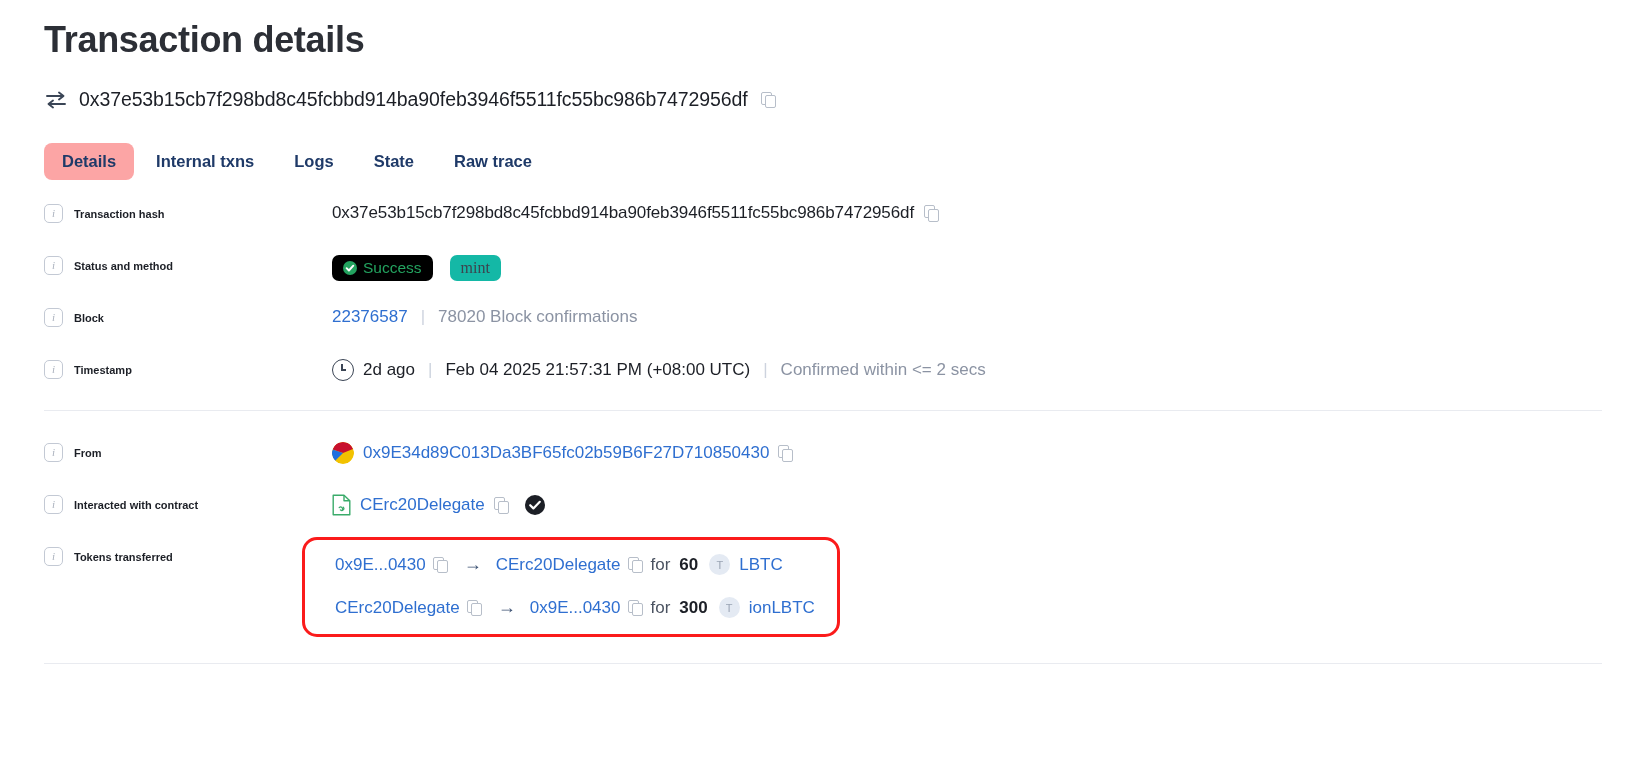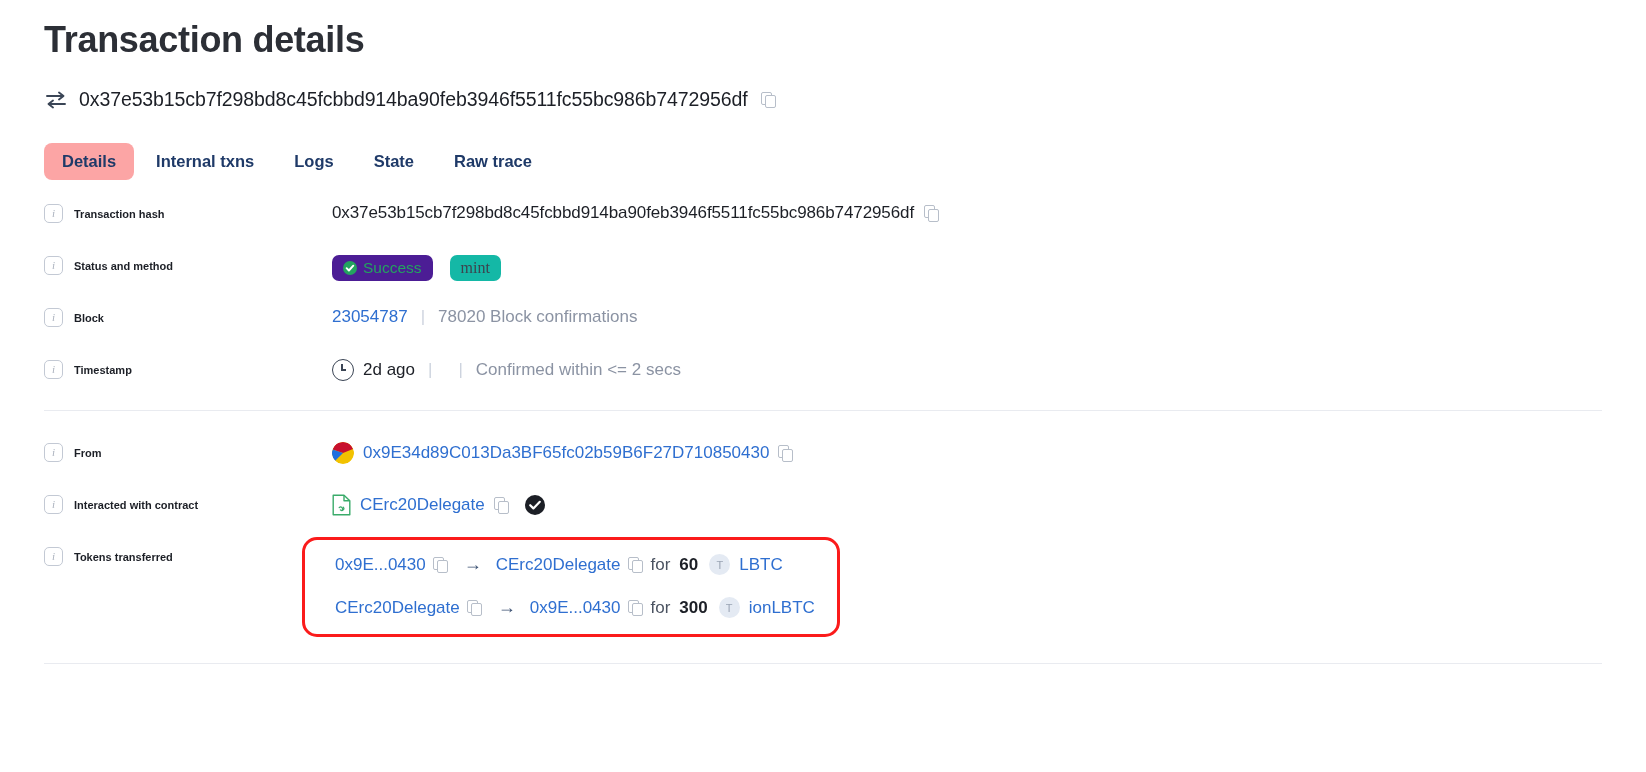--- a/index.html
+++ b/index.html
@@ -160,21 +160,21 @@
   .swap-icon {
     width: 24px;
     height: 20px;
     flex: 0 0 auto;
   }
   
   .badge-success {
     display: inline-flex;
     align-items: center;
     gap: 6px;
-    background: #4c1d95;
+    background: #000000;
     color: #23a35f;
     font-size: 15.5px;
     font-weight: 400;
     padding: 4px 11px;
     border-radius: 7px;
   }
   .check-dot {
     width: 14px; height: 14px;
     border-radius: 50%;
     background: #23a35f;
@@ -351,35 +351,36 @@
         <span class="badge-method">mint</span>
       </div>
     </div>
 
     <div class="row">
       <div class="row-label">
         <span class="info-icon">i</span>
         <span class="row-label-text">Block</span>
       </div>
       <div class="row-value">
-        <span class="link">23054787</span>
+        <span class="link">22376587</span>
         <span class="sep">|</span>
         <span class="muted">78020 Block confirmations</span>
       </div>
     </div>
 
     <div class="row">
       <div class="row-label">
         <span class="info-icon">i</span>
         <span class="row-label-text">Timestamp</span>
       </div>
       <div class="row-value">
         <span class="clock-icon"></span>
         <span>2d ago</span>
         <span class="sep">|</span>
+        <span>Feb 04 2025 21:57:31 PM (+08:00 UTC)</span>
         <span class="sep">|</span>
         <span class="muted">Confirmed within &lt;= 2 secs</span>
       </div>
     </div>
 
     <div class="divider"></div>
 
     <div class="row">
       <div class="row-label">
         <span class="info-icon">i</span>

